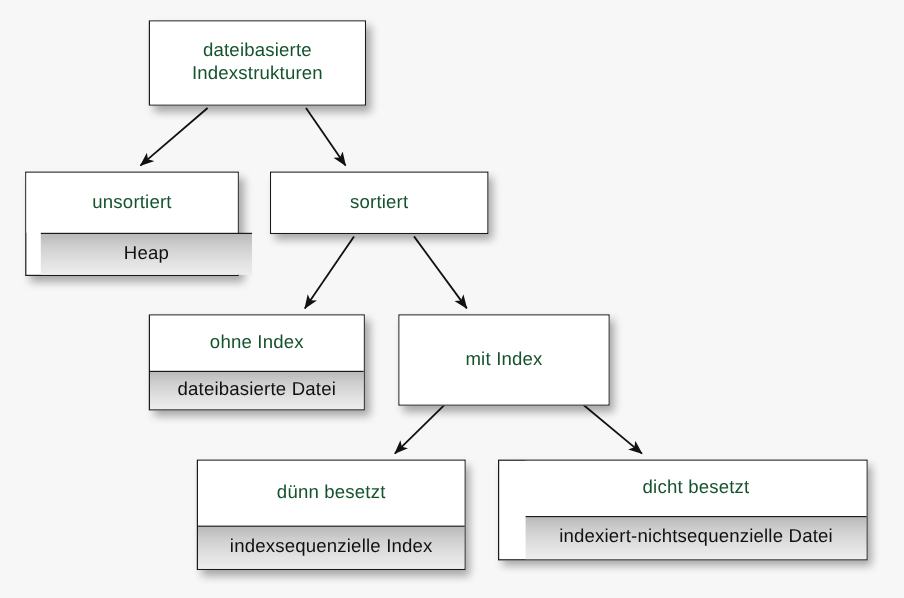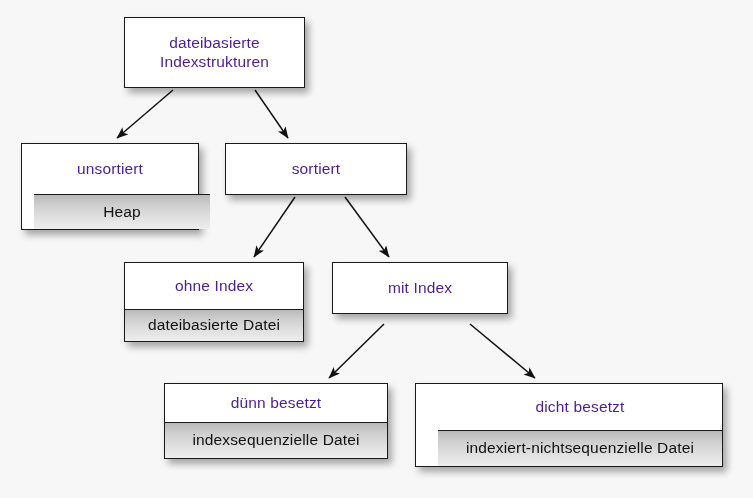--- a/index.html
+++ b/index.html
@@ -39,21 +39,21 @@
     background: #ffffff;
     box-shadow: 4px 5px 7px rgba(0,0,0,0.33);
     display: flex;
     flex-direction: column;
     z-index: 2;
   }
 
   .node-title {
     box-sizing: border-box;
     background: #ffffff;
-    color: #4c1d95;
+    color: #14532d;
     display: flex;
     align-items: center;
     justify-content: center;
     text-align: center;
     font-size: 15.5px;
     line-height: 1.22;
     letter-spacing: 0.15px;
     width: 100%;
     flex: 1 1 auto;
     padding: 2px 6px;
@@ -75,22 +75,22 @@
     padding: 2px 6px;
   }
 
   
   #node-root      { left: 124px; top: 17px;  width: 181px; height: 71px; }
   #node-unsortiert{ left: 21px;  top: 143px; width: 178px; height: 87px; }
   #node-unsortiert .node-sub { height: 35px; margin-left: 12px; }
   #node-sortiert  { left: 225px; top: 143px; width: 182px; height: 52px; }
   #node-ohne      { left: 124px; top: 262px; width: 180px; height: 80px; justify-content: space-between; }
   #node-ohne .node-sub { height: 32px; }
-  #node-mit       { left: 332px; top: 262px; width: 176px; height: 52px; }
-  #node-duenn     { left: 164px; top: 383px; width: 224px; height: 76px; }
+  #node-mit       { left: 332px; top: 262px; width: 176px; height: 76px; }
+  #node-duenn     { left: 164px; top: 383px; width: 224px; height: 92px; }
   #node-duenn .node-sub { height: 36px; }
   #node-dicht     { left: 415px; top: 383px; width: 308px; height: 84px; padding-left: 22px; }
   #node-dicht .node-sub { height: 36px; }
 </style>
 </head>
 <body>
 
 <div id="diagram-canvas">
 
   <svg id="edge-layer" viewBox="0 0 753 498" width="753" height="498" xmlns="http://www.w3.org/2000/svg">
@@ -135,21 +135,21 @@
     <div class="node-title">ohne Index</div>
     <div class="node-sub">dateibasierte Datei</div>
   </div>
 
   <div class="node" id="node-mit">
     <div class="node-title">mit Index</div>
   </div>
 
   <div class="node" id="node-duenn">
     <div class="node-title">dünn besetzt</div>
-    <div class="node-sub">indexsequenzielle Datei</div>
+    <div class="node-sub">indexsequenzielle Index</div>
   </div>
 
   <div class="node" id="node-dicht">
     <div class="node-title">dicht besetzt</div>
     <div class="node-sub">indexiert-nichtsequenzielle Datei</div>
   </div>
 
 </div>
 
 </body></html>

